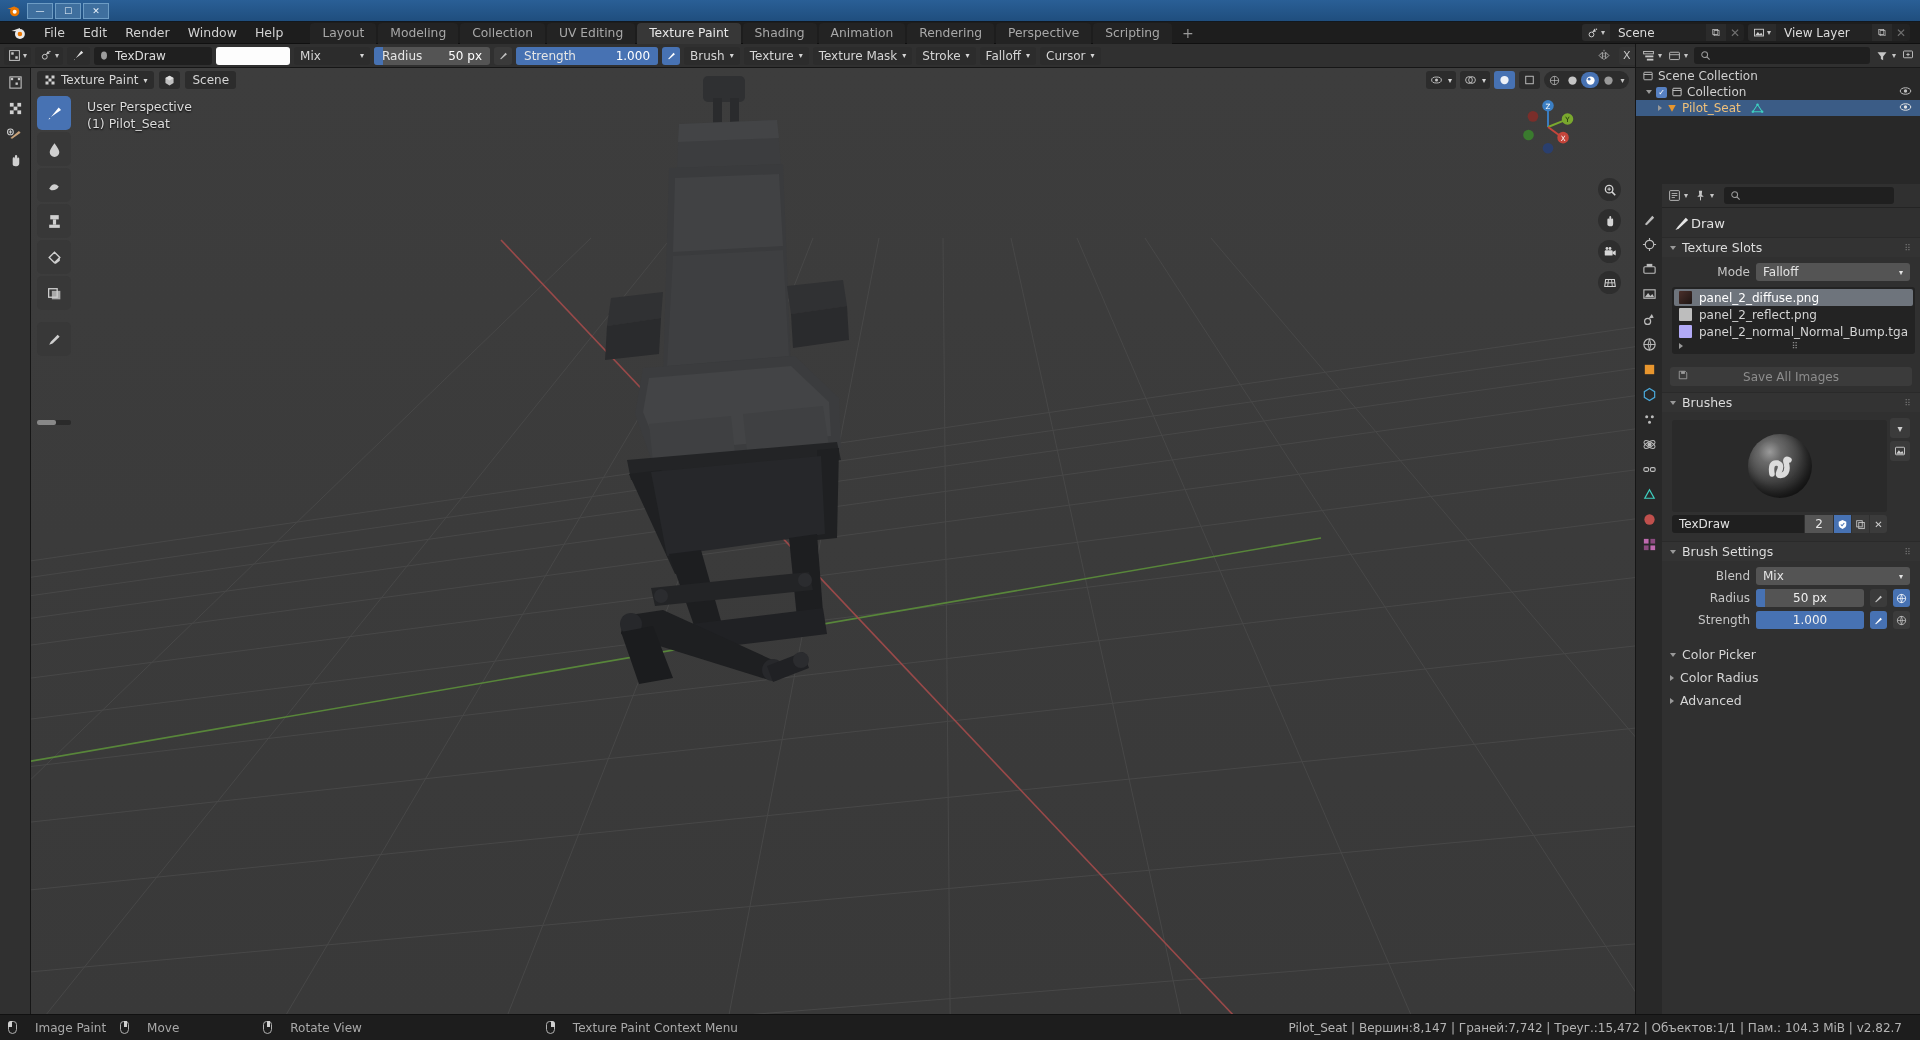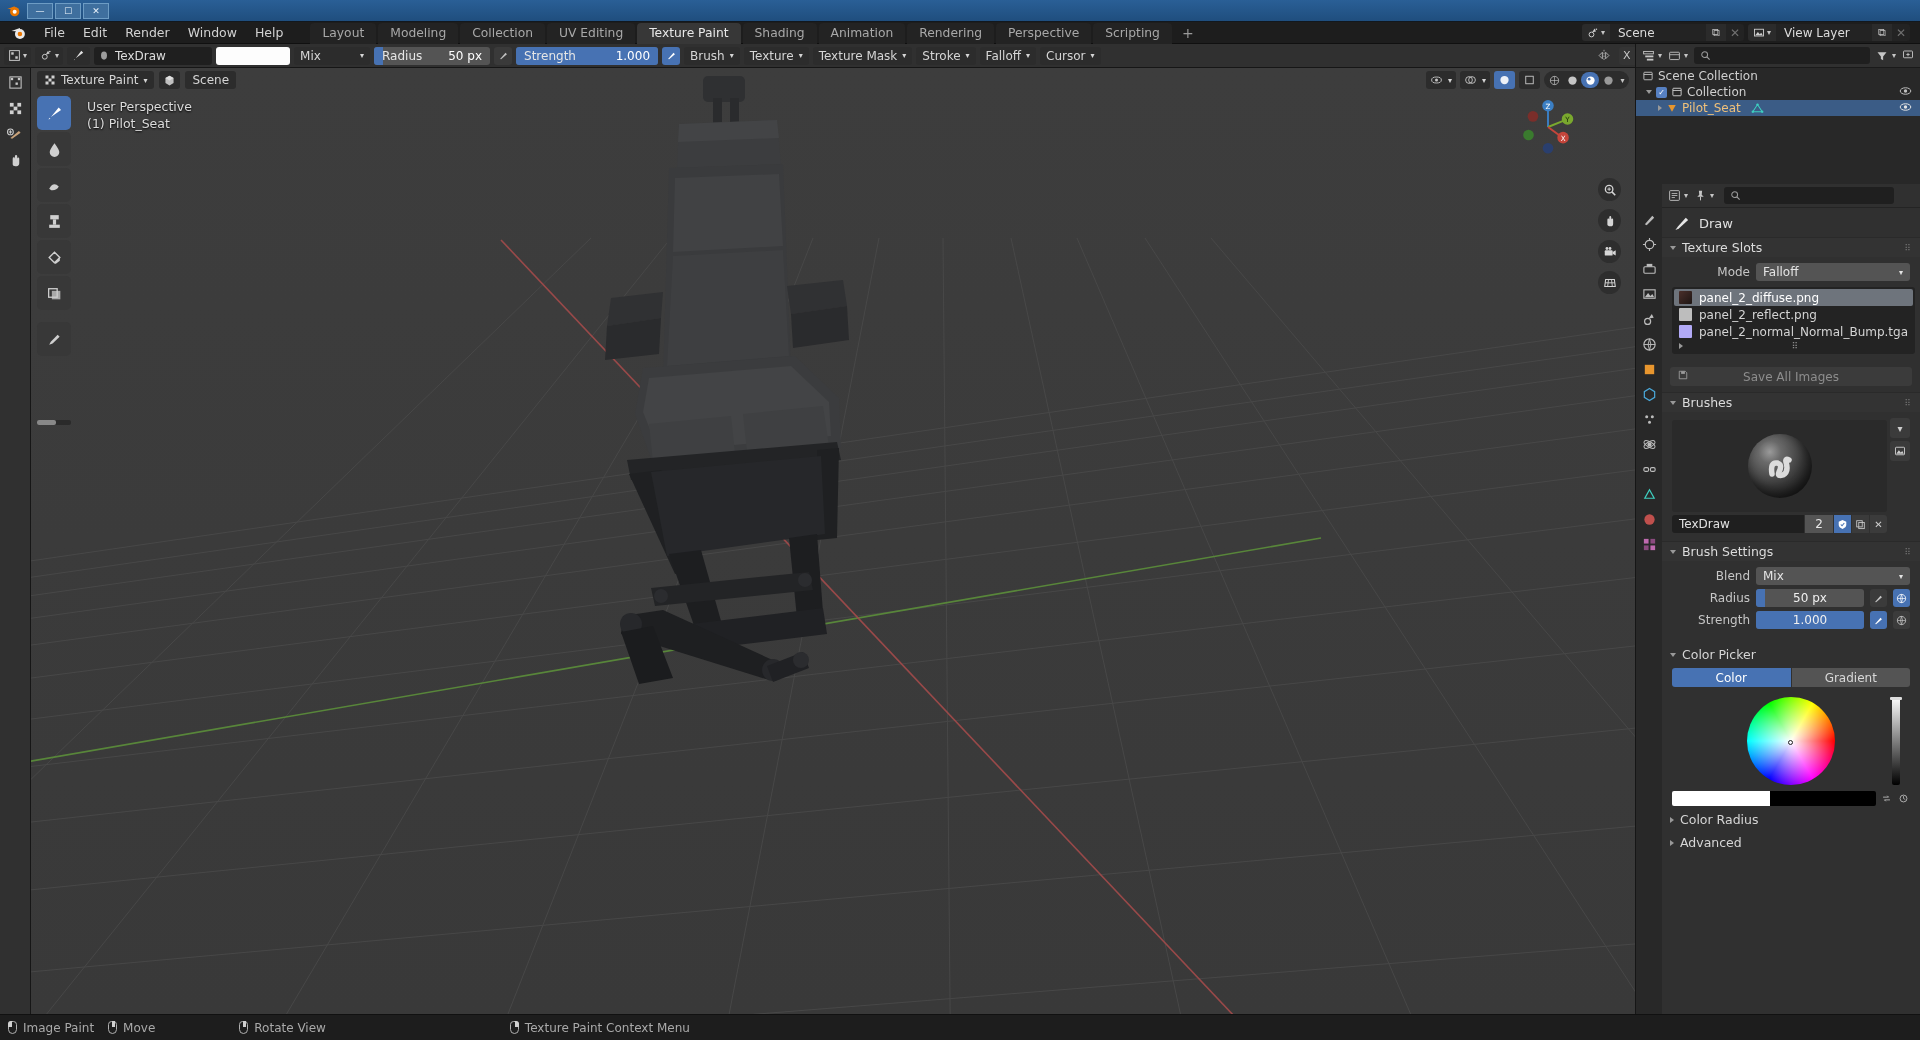--- a/index.html
+++ b/index.html
@@ -219,21 +219,21 @@
     width: 26px; background: #282828; display: flex; flex-direction: column;
     align-items: center; padding-top: 26px; gap: 7px; flex: none;
   }
   .prop-tab { width: 18px; height: 18px; display: flex; align-items: center; justify-content: center; color: #b9b9b9; }
   .prop-tab.active { color: #fff; }
   .prop-body { flex: 1; overflow: hidden; position: relative; }
   .prop-editor-head {
     height: 24px; background: #303030; display: flex; align-items: center;
     padding: 0 6px; gap: 6px; border-bottom: 1px solid #242424;
   }
-  .prop-crumb { display: flex; align-items: center; gap: 8px; padding: 6px 10px 4px; }
+  .prop-crumb { display: flex; align-items: center; gap: 0; padding: 6px 10px 4px; }
   .prop-crumb .name { font-size: 13px; color: #e0e0e0; }
 
   .panel-head {
     height: 20px; background: #333333; display: flex; align-items: center;
     gap: 6px; padding: 0 8px; font-size: 12.5px; color: #dcdcdc;
     border-top: 1px solid #2a2a2a;
   }
   .panel-head .dots { margin-left: auto; color: #6e6e6e; letter-spacing: 1px; font-size: 9px; }
   .panel-body { padding: 6px 10px 8px; }
 
@@ -337,21 +337,21 @@
     padding: 0 8px; font-size: 12.5px; color: #d5d5d5; margin-top: 4px;
   }
 
   
   .statusbar {
     position: absolute; left: 0; right: 0; bottom: 0; height: 26px;
     background: #1d1d1d; display: flex; align-items: center;
     padding: 0 8px; gap: 24px; font-size: 12px; color: #a9a9a9;
     border-top: 1px solid #111;
   }
-  .sb-item { display: flex; align-items: center; gap: 6px; }
+  .sb-item { display: flex; align-items: center; gap: 18px; }
   .sb-right { margin-left: auto; color: #b4b4b4; font-size: 12px; padding-right: 10px; }
   .mouse-ic { width: 9px; height: 13px; border: 1.4px solid #b0b0b0; border-radius: 4px 4px 5px 5px; position: relative; flex: none; }
   .mouse-ic.lmb::before { content:''; position:absolute; left:-1px; top:-1px; width:4px; height:6px; background:#cfcfcf; border-radius:3px 0 0 0; }
   .mouse-ic.mmb::before { content:''; position:absolute; left:2.6px; top:-1px; width:3px; height:6px; background:#cfcfcf; }
   .mouse-ic.rmb::before { content:''; position:absolute; right:-1px; top:-1px; width:4px; height:6px; background:#cfcfcf; border-radius:0 3px 0 0; }
 </style>
 </head>
 <body>
 
 <div class="app">
@@ -1167,48 +1167,20 @@
                 <path d="M2 8 h12 M8 2 Q11 8 8 14 Q5 8 8 2" fill="none" stroke="#c6c6c6" stroke-width="1"></path>
               </svg>
           </div>
         </div>
       </div>
 
       <div class="sub-panel">
         <span class="tri down"></span>
         <span>Color Picker</span>
       </div>
-      <div style="padding:0 8px">
-        <div class="seg-group">
-          <div class="seg active">Color</div>
-          <div class="seg">Gradient</div>
-        </div>
-        <div class="color-wheel-wrap">
-          <div class="color-wheel">
-            <span class="wheel-dot"></span>
-          </div>
-          <div class="val-bar">
-              <i></i>
-            </div>
-        </div>
-        <div class="value-row">
-          <div class="value-grad"></div>
-          <div class="mini-btn" style="width:14px;height:15px;background:transparent">
-            <svg width="11" height="11" viewBox="0 0 16 16">
-                <path d="M3 6 h8 l-2 -2 M13 10 h-8 l2 2" stroke="#b8b8b8" stroke-width="1.3" fill="none"></path>
-              </svg>
-          </div>
-          <div class="mini-btn" style="width:14px;height:15px;background:transparent">
-            <svg width="11" height="11" viewBox="0 0 16 16">
-                <circle cx="8" cy="8" r="5" fill="none" stroke="#b8b8b8" stroke-width="1.3"></circle>
-                <path d="M8 4.5 v3.5 l2.5 1.5" stroke="#b8b8b8" stroke-width="1.2" fill="none"></path>
-              </svg>
-          </div>
-        </div>
-      </div>
 
       <div class="sub-panel">
         <span class="tri"></span>
         <span>Color Radius</span>
       </div>
       <div class="sub-panel">
         <span class="tri"></span>
         <span>Advanced</span>
       </div>
     </div>
@@ -1224,15 +1196,16 @@
       <span>Move</span>
     </div>
     <div class="sb-item" style="margin-left:60px">
       <span class="mouse-ic mmb"></span>
       <span>Rotate View</span>
     </div>
     <div class="sb-item" style="margin-left:160px">
       <span class="mouse-ic rmb"></span>
       <span>Texture Paint Context Menu</span>
     </div>
+    <div class="sb-right">Pilot_Seat | Вершин:8,147 | Граней:7,742 | Треуг.:15,472 | Объектов:1/1 | Пам.: 104.3 MiB | v2.82.7</div>
   </div>
 
 </div>
 
 </body></html>

